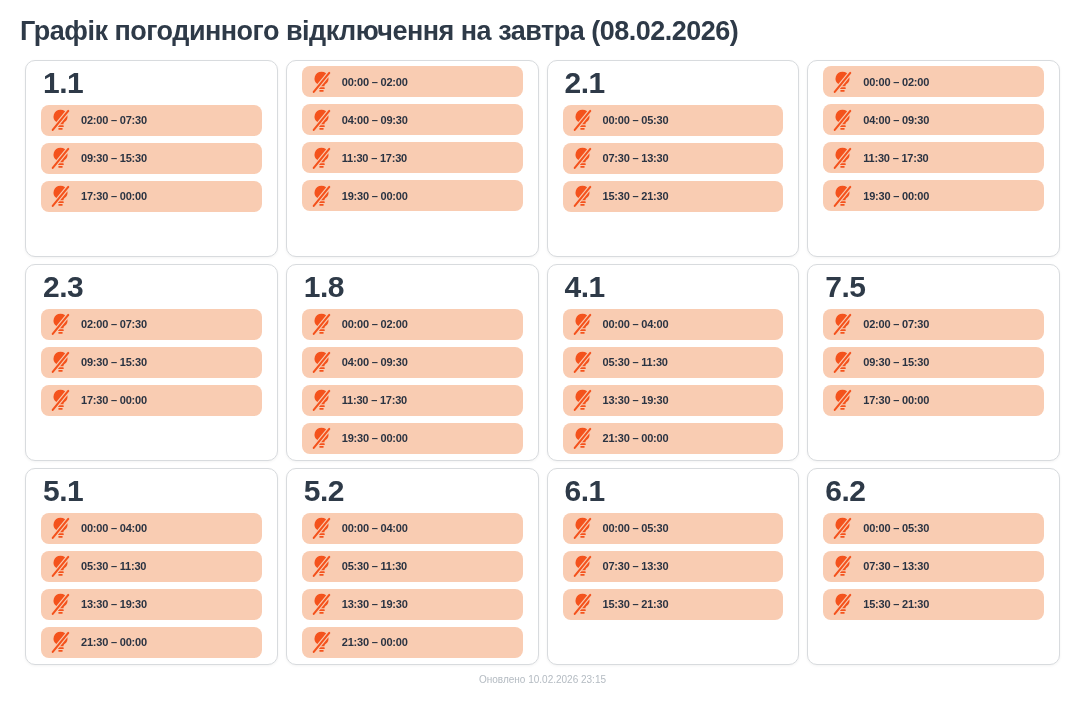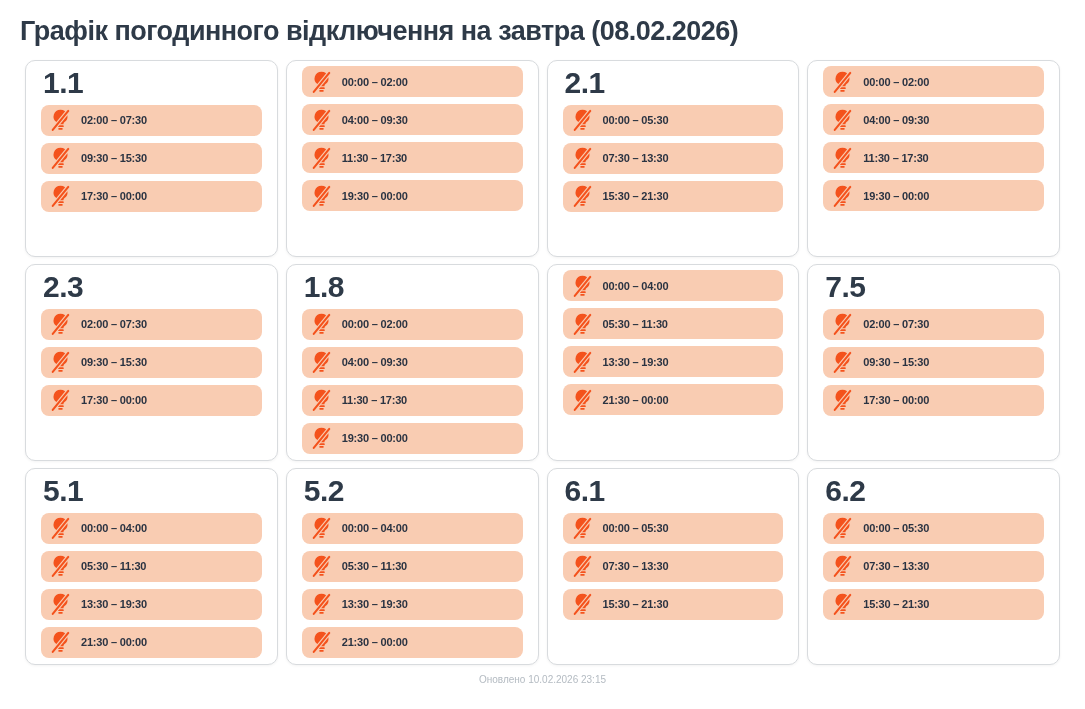--- a/index.html
+++ b/index.html
@@ -326,20 +326,21 @@
           <rect class="bulb" x="8.4" y="22.4" width="5.2" height="1.8" rx="0.9"></rect>
           <line class="casing" x1="2" y1="24.5" x2="20" y2="2.5"></line>
           <line class="slash" x1="2" y1="24.5" x2="20" y2="2.5"></line>
         </svg>
         <span class="slot-time">19:30 – 00:00</span>
       </div>
       </div>
   </div>
 
   <div class="card">
+    <div class="queue-title">4.1</div>
     <div class="slots">
 
     <div class="slot">
         <svg class="slot-icon" viewBox="0 0 22 26" aria-hidden="true">
           <path class="bulb" d="M11 1 a8 8 0 0 0 -4.4 14.7 c0.6 0.4 1 1.3 1 2.3 h6.8 c0 -1 0.4 -1.9 1 -2.3 A8 8 0 0 0 11 1 z"></path>
           <rect class="bulb" x="7.2" y="19.2" width="7.6" height="2" rx="1"></rect>
           <rect class="bulb" x="8.4" y="22.4" width="5.2" height="1.8" rx="0.9"></rect>
           <line class="casing" x1="2" y1="24.5" x2="20" y2="2.5"></line>
           <line class="slash" x1="2" y1="24.5" x2="20" y2="2.5"></line>
         </svg>

